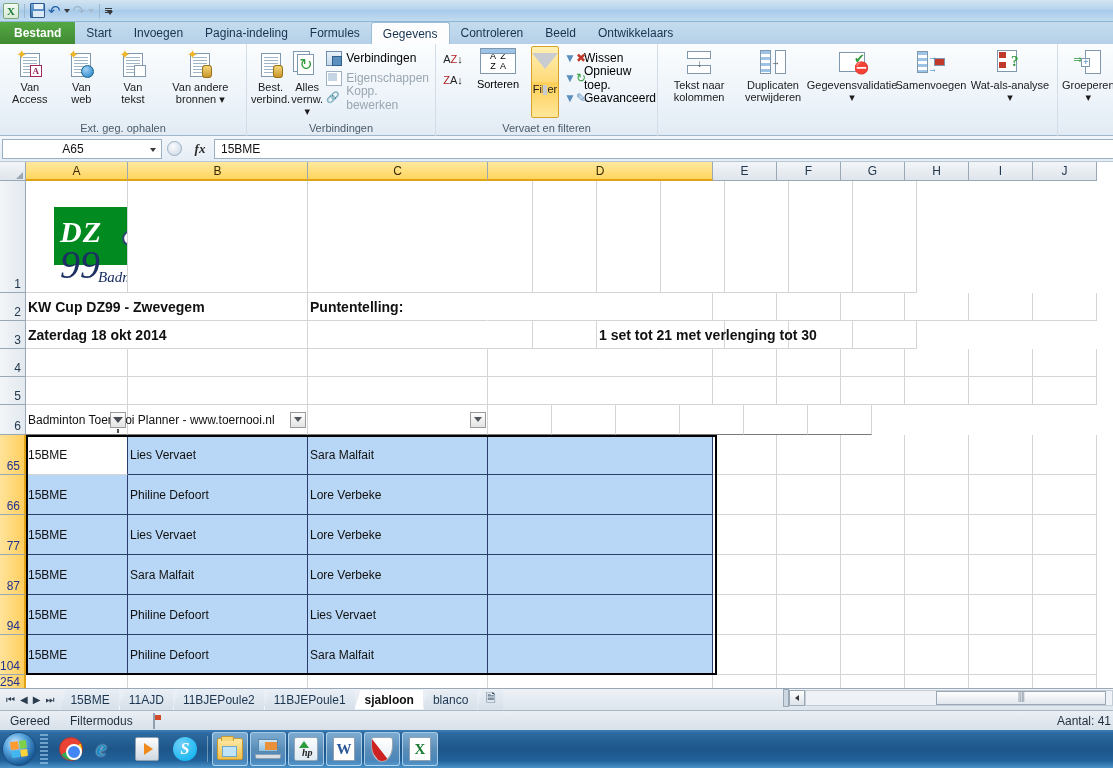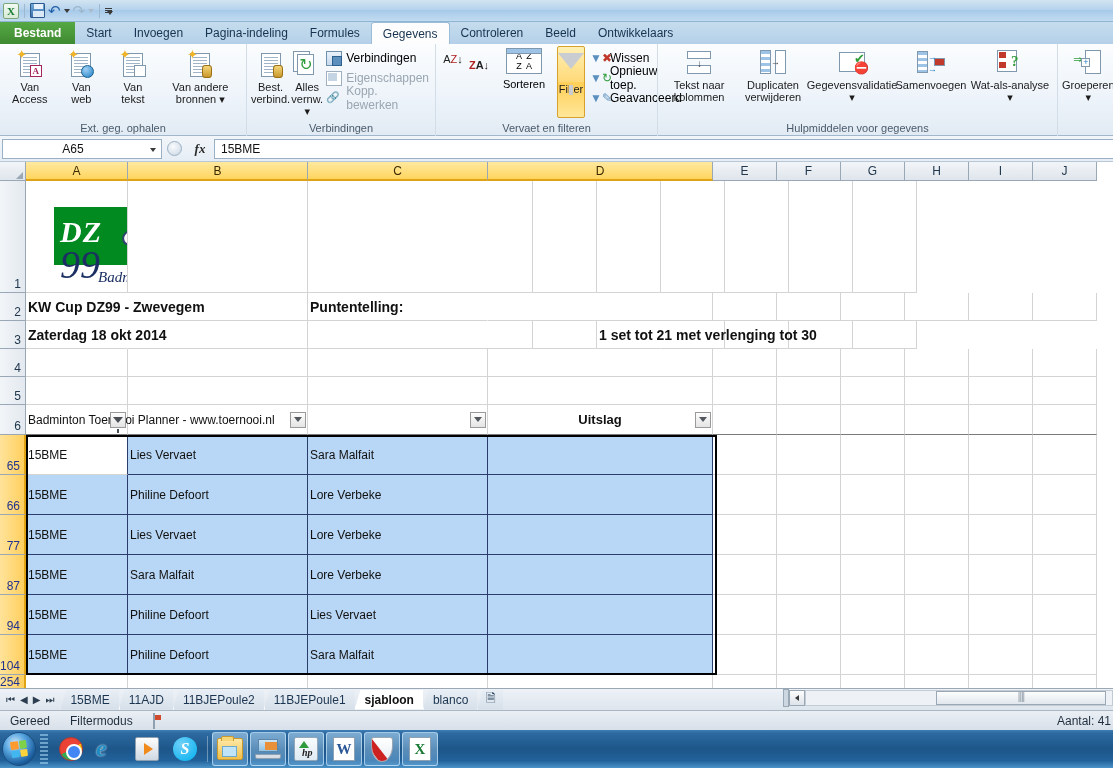--- a/index.html
+++ b/index.html
@@ -482,25 +482,25 @@
             <span>Kopp. bewerken</span>
           </div>
         </div>
       </div>
       <div class="glabel">Verbindingen</div>
     </div>
 
     <div class="rgroup" style="width:222px;">
       <div class="gitems">
         <div class="sortgroup">
-          <div style="display:flex;flex-direction:row;padding-top:4px;">
+          <div style="display:flex;flex-direction:column;padding-top:4px;">
             <div class="az">
               <span style="font-size:11px;">A<span class="red">Z</span>↓</span>
             </div>
-            <div class="az" style="padding-top:10px;font-weight:bold;">
+            <div class="az" style="padding-top:10px;">
               <span style="font-size:11px;"><span class="red">Z</span>A↓</span>
             </div>
           </div>
           <div class="sortbtn">
             <div class="sorticon">
               <div class="hdr"></div>
               <span>A<br>Z</span>
                 <span>Z<br>A</span>
             </div>
             <div class="lbl" style="font-size:11px;margin-top:4px;">Sorteren</div>
@@ -570,21 +570,20 @@
           <div class="gridico">
             <div class="g" style="left:2px;top:1px;width:20px;height:22px;"></div>
             <div class="g" style="left:4px;top:3px;width:7px;height:6px;background:#c0392b;border:none;"></div>
             <div class="g" style="left:4px;top:13px;width:7px;height:6px;background:#c0392b;border:none;"></div>
             <div style="position:absolute;left:16px;top:4px;color:#2f9c3b;font:bold 15px 'Liberation Serif',serif;">?</div>
           </div>
           <div class="lbl"><span>Wat-als-analyse</span><br>
             <span>▾</span></div>
         </div>
       </div>
-      <div class="glabel">Hulpmiddelen voor gegevens</div>
     </div>
 
     <div class="rgroup" style="width:56px;">
       <div class="gitems">
         <div class="bigbtn w60">
           <div class="gridico">
             <div class="g" style="left:12px;top:1px;width:16px;height:24px;"></div>
             <div style="position:absolute;left:0px;top:4px;color:#2f9c3b;font-size:11px;">⇒</div>
             <div class="g" style="left:8px;top:9px;width:9px;height:9px;"></div>
             <div style="position:absolute;left:10px;top:8px;color:#2a7fc4;font-size:9px;">+</div>
@@ -716,26 +715,20 @@
         <div class="cell" style="width:180px;">
           <span class="fbtn">
               <span class="tri"></span>
             </span>
         </div>
         <div class="cell" style="width:180px;">
           <span class="fbtn">
               <span class="tri"></span>
             </span>
         </div>
-        <div class="cell bold13 ctr" style="width:225px;">
-          <span>Uitslag</span>
-          <span class="fbtn">
-              <span class="tri"></span>
-            </span>
-        </div>
         <div class="cell" style="width:64px;"></div>
         <div class="cell" style="width:64px;"></div>
         <div class="cell" style="width:64px;"></div>
         <div class="cell" style="width:64px;"></div>
         <div class="cell" style="width:64px;"></div>
         <div class="cell" style="width:64px;"></div>
       </div>
 
       <div class="datatbl">
         <div class="tbl-border"></div>

